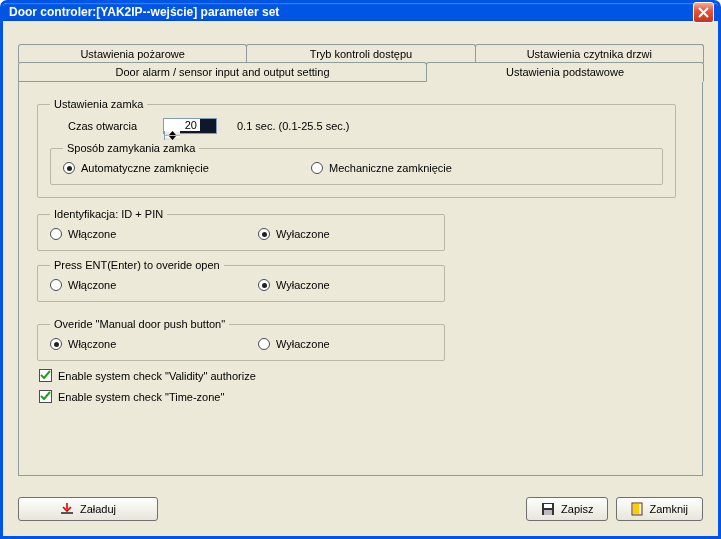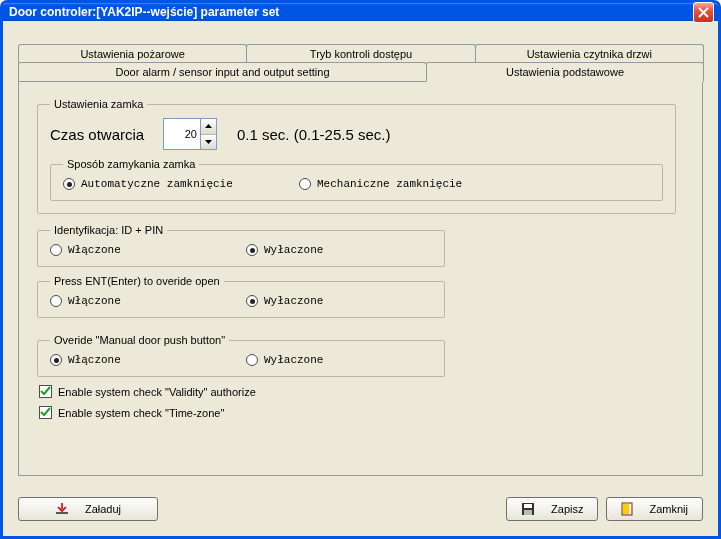--- a/index.html
+++ b/index.html
@@ -102,28 +102,29 @@
     padding: 8px 12px 10px 12px;
     margin: 0 0 10px 0;
   }
   fieldset.tight { margin-bottom: 8px; }
   legend {
     font-size: 11px;
     padding: 0 4px;
     color: #000;
   }
   .row { display: flex; align-items: center; gap: 8px; }
-  .label { font-size: 15px; }
+  .label { font-size: 11px; text-align: center; }
   .spinner {
     display: inline-flex;
     align-items: stretch;
     border: 1px solid #7f9db9;
-    background: #fca5a5;
-    height: 32px;
+    background: #0f172a;
+    height: 16px;
     width: 54px;
+    flex-direction: column;
   }
   .spinner input {
     border: none;
     width: 36px;
     font-size: 11px;
     padding: 0 3px;
     outline: none;
     text-align: right;
     font-family: inherit;
   }
@@ -162,23 +163,22 @@
   .radio.checked::after {
     content: "";
     width: 5px;
     height: 5px;
     border-radius: 50%;
     background: #222;
   }
   .two-col {
     display: grid;
     grid-template-columns: 180px 1fr;
-    gap: 8px 16px;
-    align-items: center;
-    font-family: Liberation Mono, monospace;
+    gap: 8px 28px;
+    align-items: center;
   }
   .checkbox-row {
     display: flex;
     align-items: center;
     gap: 6px;
     margin: 8px 2px 4px 2px;
     cursor: pointer;
   }
   .chk {
     width: 13px;
@@ -202,21 +202,21 @@
   }
   .btn {
     border: 1px solid #707070;
     background: linear-gradient(#fdfdfd, #e8e6d9);
     border-radius: 3px;
     padding: 4px 14px;
     font-size: 11px;
     font-family: inherit;
     display: inline-flex;
     align-items: center;
-    gap: 16px;
+    gap: 6px;
     cursor: pointer;
     min-height: 24px;
   }
   .btn-right-group { display: flex; gap: 8px; }
   .half-width { width: 408px; }
   .inner-fieldset { margin-top: 8px; margin-bottom: 2px; }
   .sep { height: 8px; }
 </style>
 </head>
 <body>

